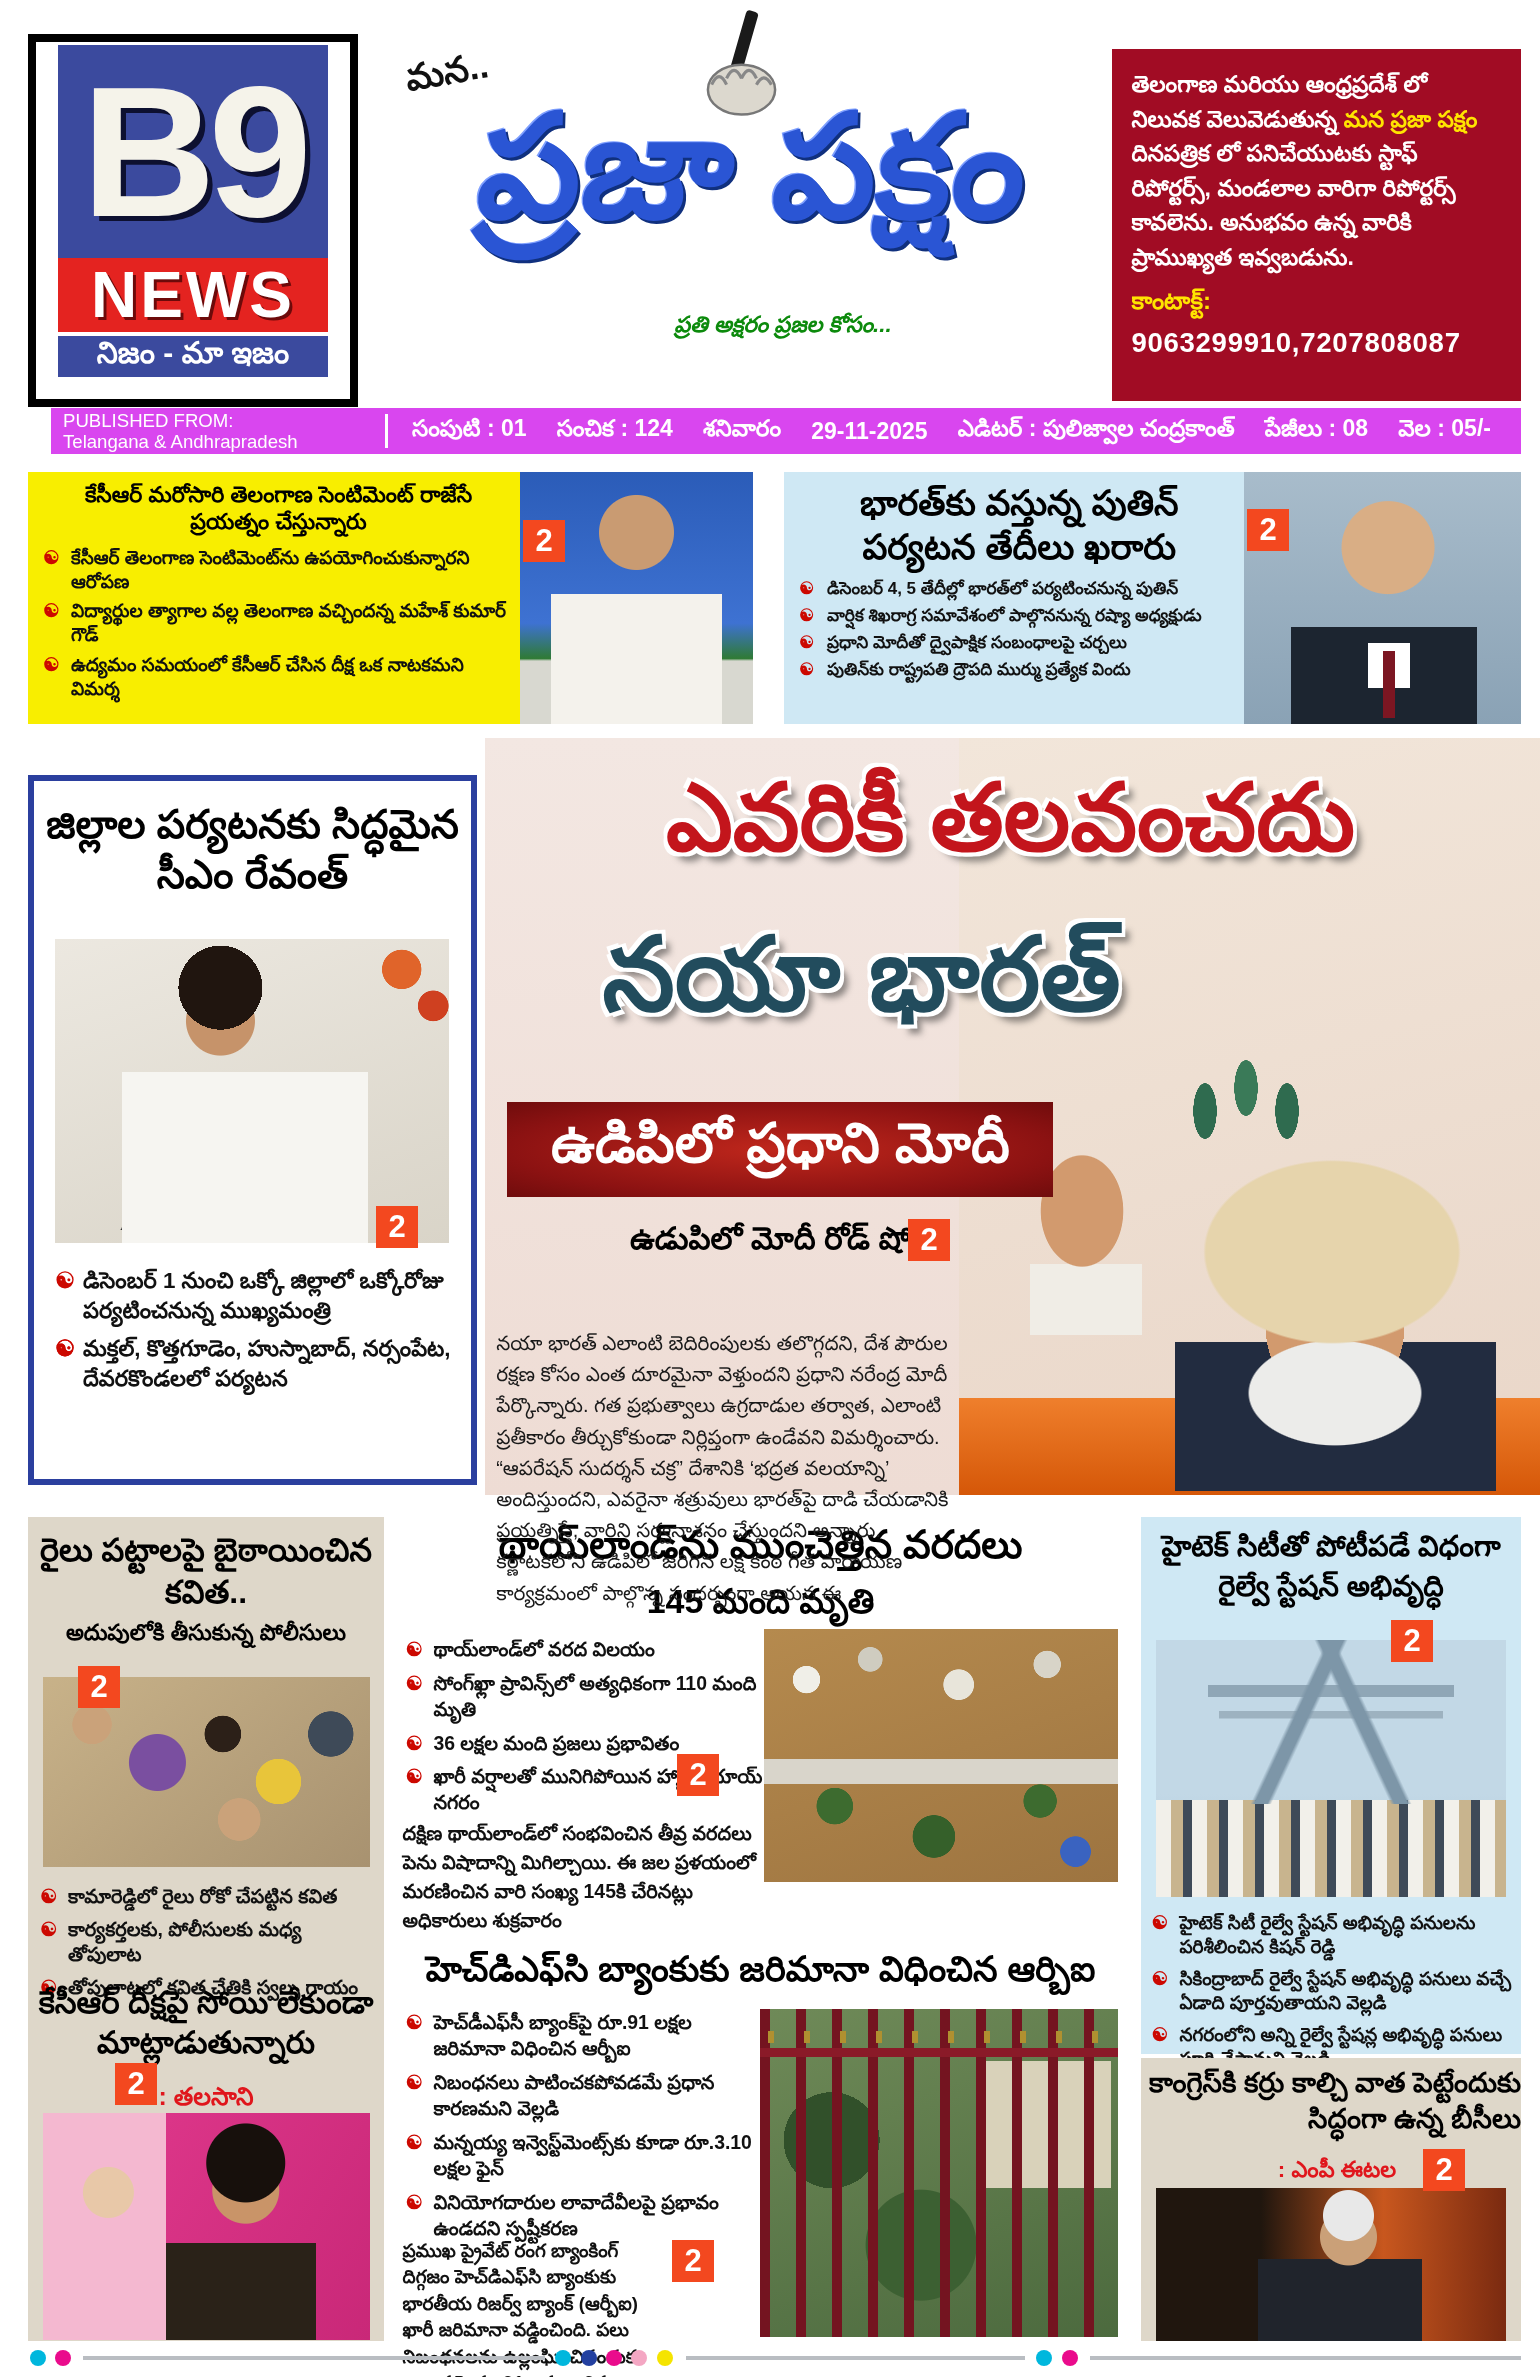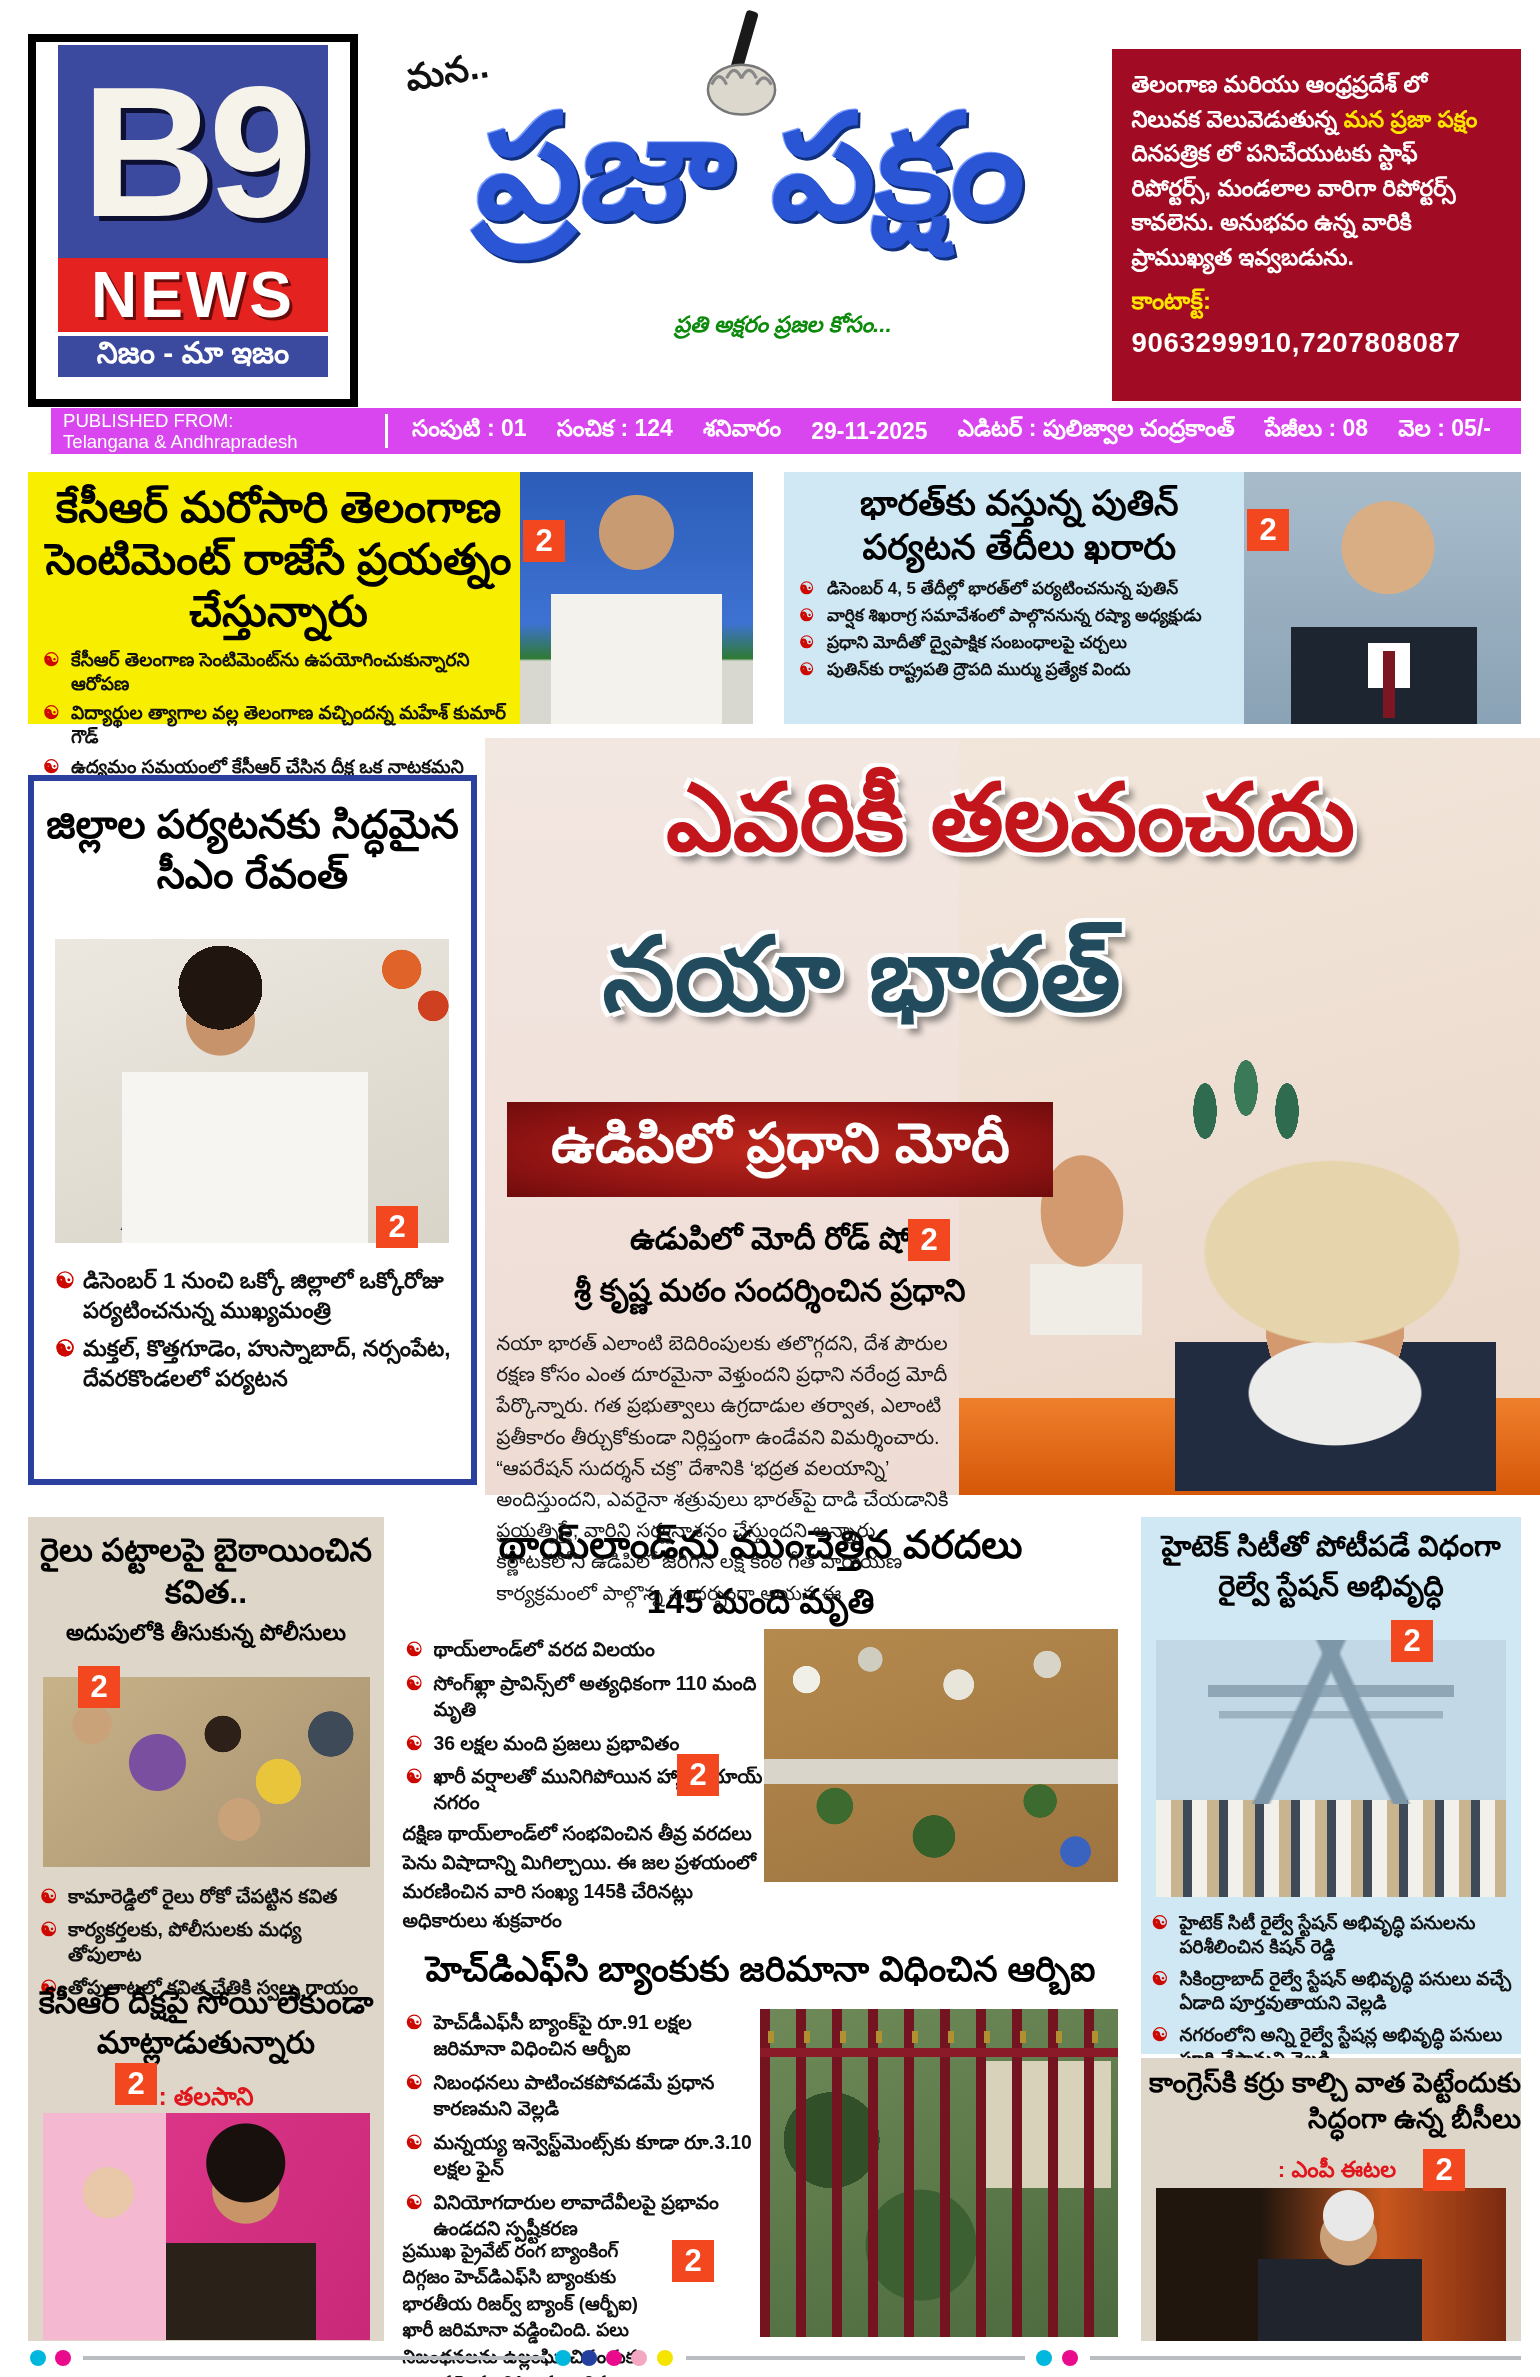--- a/index.html
+++ b/index.html
@@ -36,21 +36,21 @@
   
   .badge{position:absolute;width:42px;height:42px;background:#f3481f;color:#fff;font-size:31px;
          font-weight:bold;display:flex;align-items:center;justify-content:center;z-index:6;}
   .bullet{position:relative;padding-left:28px;margin-bottom:7.5px;font-weight:bold;color:#111;}
   .yy{position:absolute;left:0;top:0;color:#cc0800;}
   .yy::before{content:"☯";}
   h2,h3{margin:0;font-weight:bold;color:#000;}
   
   .box-kcr{position:absolute;left:28px;top:472px;width:725px;height:252px;background:#f8ee00;display:flex;}
   .box-kcr .txt{flex:1;padding:10.4px 6px 6px 15px;}
-  .box-kcr h2{font-size:43px;line-height:1.2;text-align:center;}
+  .box-kcr h2{font-size:22px;line-height:1.2;text-align:center;}
   .box-kcr .bullet{font-size:18.6px;line-height:1.3;margin-bottom:5.2px;}
   .box-kcr .bullets{margin-top:10.4px;}
   .photo{position:relative;}
   .photo-mahesh{width:233px;height:252px;background:
      radial-gradient(circle at 50% 24%, #c99b72 0 37px, rgba(0,0,0,0) 38px),
      linear-gradient(#f4f2ec,#f4f2ec) 50% 100%/171px 130px no-repeat,
      linear-gradient(#e8821e,#e8821e) 83px 142px/22.4px 112px no-repeat,
      linear-gradient(#e8821e,#e8821e) 128px 142px/22.4px 112px no-repeat,
      linear-gradient(180deg,#2b5cb8 0%,#3e72d2 60%,#2f7a35 74%,#d8d8d0 75%);}
   .box-putin{position:absolute;left:784px;top:472px;width:737px;height:252px;background:#cfe8f4;display:flex;}
@@ -274,21 +274,20 @@
     </div>
   </div>
 
   <div class="box-modi">
     <div class="photo photo-modi"></div>
     <div class="h1-red">ఎవరికీ తలవంచదు</div>
     <div class="h2-blue">నయా భారత్</div>
     <div class="banner">ఉడిపిలో ప్రధాని మోదీ</div>
     <div class="sub1">ఉడుపిలో మోదీ రోడ్ షో</div>
     <div class="badge" style="left:423px;top:481px;">2</div>
-    <div class="sub2">శ్రీ కృష్ణ మఠం సందర్శించిన ప్రధాని</div>
     <div class="modi-body">నయా భారత్ ఎలాంటి బెదిరింపులకు తలొగ్గదని, దేశ పౌరుల రక్షణ కోసం ఎంత దూరమైనా వెళ్తుందని ప్రధాని నరేంద్ర మోదీ పేర్కొన్నారు. గత ప్రభుత్వాలు ఉగ్రదాడుల తర్వాత, ఎలాంటి ప్రతీకారం తీర్చుకోకుండా నిర్లిప్తంగా ఉండేవని విమర్శించారు. “ఆపరేషన్ సుదర్శన్ చక్ర” దేశానికి ‘భద్రత వలయాన్ని’ అందిస్తుందని, ఎవరైనా శత్రువులు భారత్‌పై దాడి చేయడానికి ప్రయత్నిస్తే, వారిని సర్వనాశనం చేస్తుందని అన్నారు. కర్ణాటకలోని ఉడిపిలో జరిగిన లక్ష కంఠ గీత పారాయణ కార్యక్రమంలో పాల్గొన్న సందర్భంగా ఆయన ఈ</div>
   </div>
 
   <div class="box-kavitha">
     <h2 class="k-title">రైలు పట్టాలపై బైఠాయించిన కవిత..</h2>
     <div class="k-sub">అదుపులోకి తీసుకున్న పోలీసులు</div>
     <div class="badge" style="left:50px;top:149px;">2</div>
     <div class="photo photo-police"></div>
     <div class="k-bullets">
       <div class="bullet"><span class="yy"></span><span>కామారెడ్డిలో రైలు రోకో చేపట్టిన కవిత</span></div>

